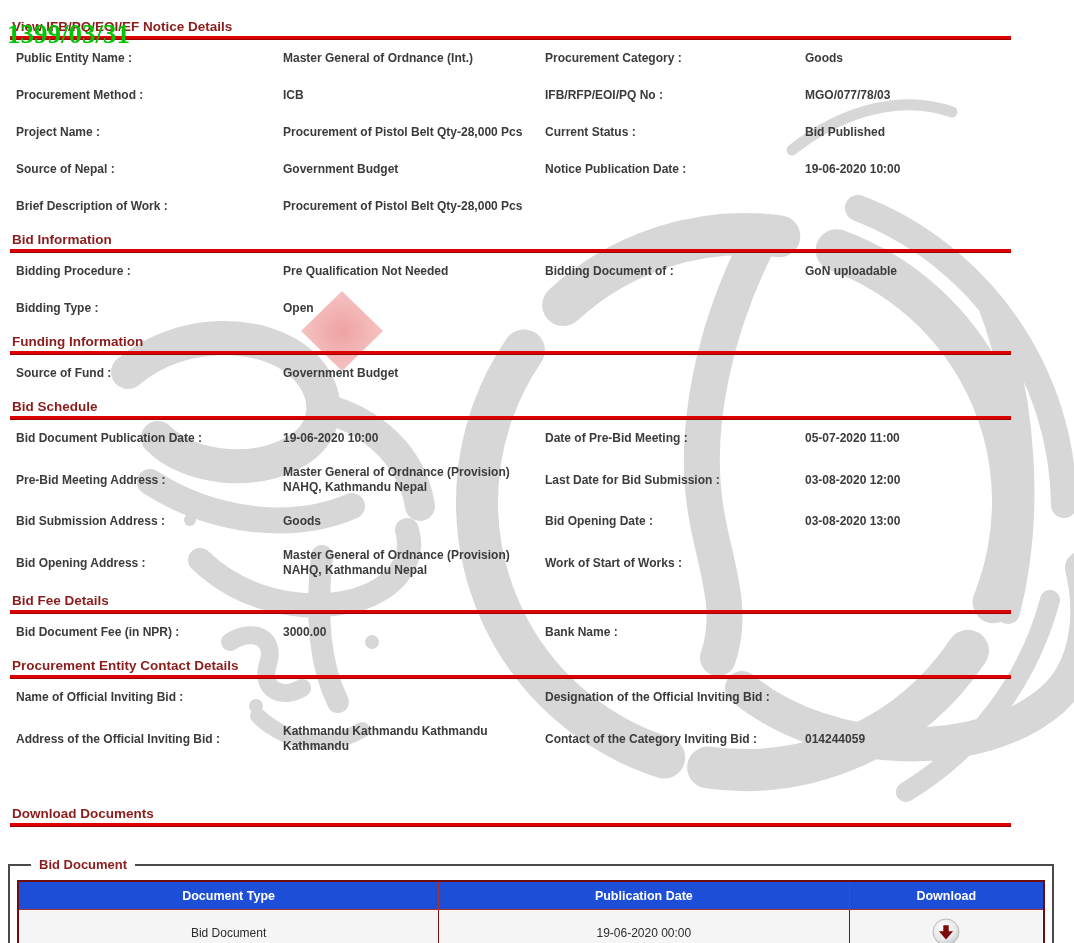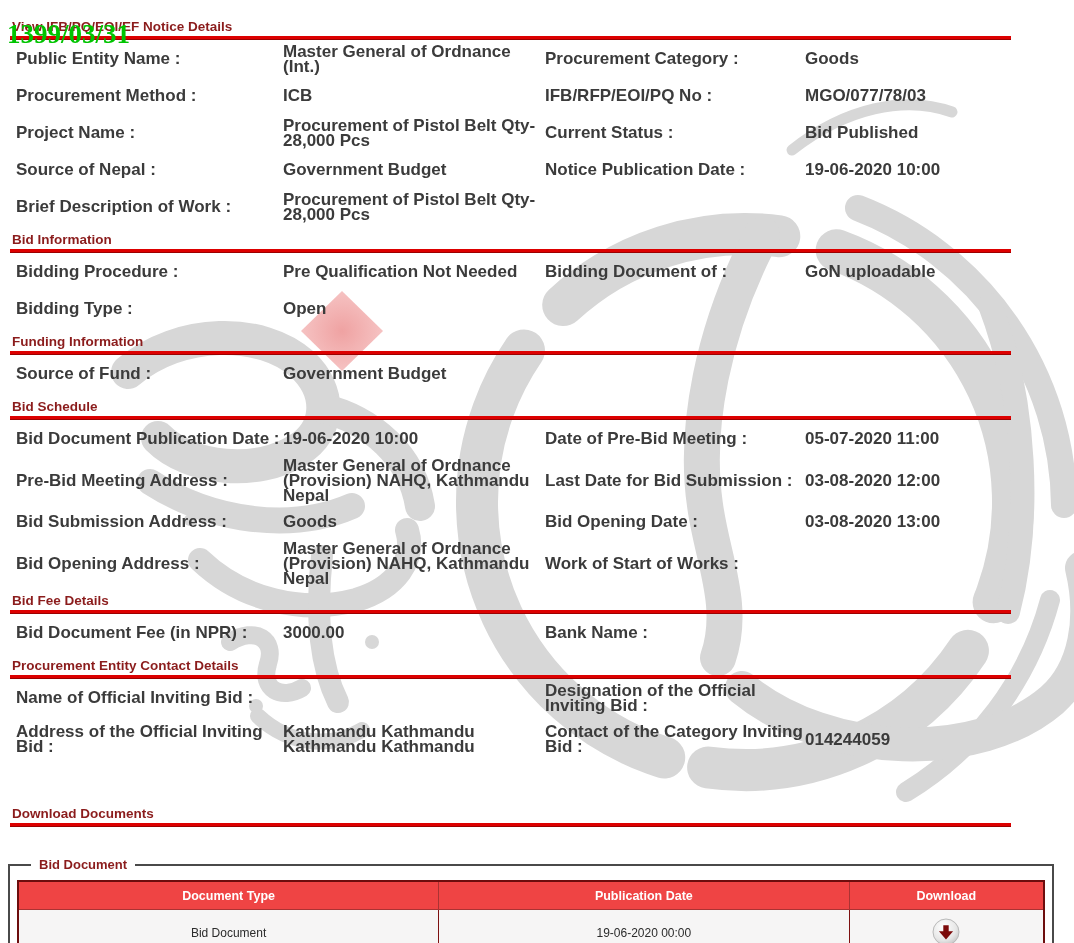--- a/index.html
+++ b/index.html
@@ -8,30 +8,30 @@
   
   .wm{position:absolute;inset:0;z-index:0;}
   
   .content{position:relative;z-index:1;padding-top:5px;}
   .sec-title{color:#8b1c1c;font-size:13.5px;line-height:15px;padding-left:12px;margin-top:7px;}
   .sec-title.first{margin-top:14px;}
   .redline{height:3px;background:#dd0000;border-bottom:1px solid #9c0000;margin:2px 63px 0 10px;}
   .row{display:grid;grid-template-columns:267px 262px 260px 1fr;min-height:37px;
        align-items:center;padding-left:16px;}
   .row.tall{min-height:46px;}
-  .cell{font-size:17px;line-height:15px;}
+  .cell{font-size:12px;line-height:15px;}
   .stamp{position:absolute;left:7px;top:19px;z-index:3;color:#00c400;
          font-family:"Liberation Serif",serif;font-size:27px;font-weight:bold;
          line-height:30px;letter-spacing:0px;}
   .dl-gap{margin-top:44px;}
   
   fieldset.bid-box{margin:30px 20px 0 8px;border:2px solid #4a4a4a;padding:8px 7px 7px 7px;}
   fieldset.bid-box legend{color:#8b1c1c;font-size:13px;margin-left:14px;padding:0 8px;}
   table.doc-table{width:100%;border-collapse:collapse;border:2px solid #6d0d0d;}
-  table.doc-table th{background:#ef4444;color:#fff;font-size:12.5px;height:25px;
+  table.doc-table th{background:#1d4ed8;color:#fff;font-size:12.5px;height:25px;
         border:1px solid #a33;text-align:center;}
   table.doc-table td{background:#f6f5f5;font-weight:normal;color:#2b2b2b;font-size:12px;
         height:44px;border:1px solid #7e1010;text-align:center;vertical-align:middle;}
   .c1{width:41%;} .c2{width:40%;} .c3{width:19%;}
   .dl-btn{display:inline-block;width:30px;height:30px;cursor:pointer;line-height:0;}
 </style>
 </head>
 <body>
 
 <div class="page">

